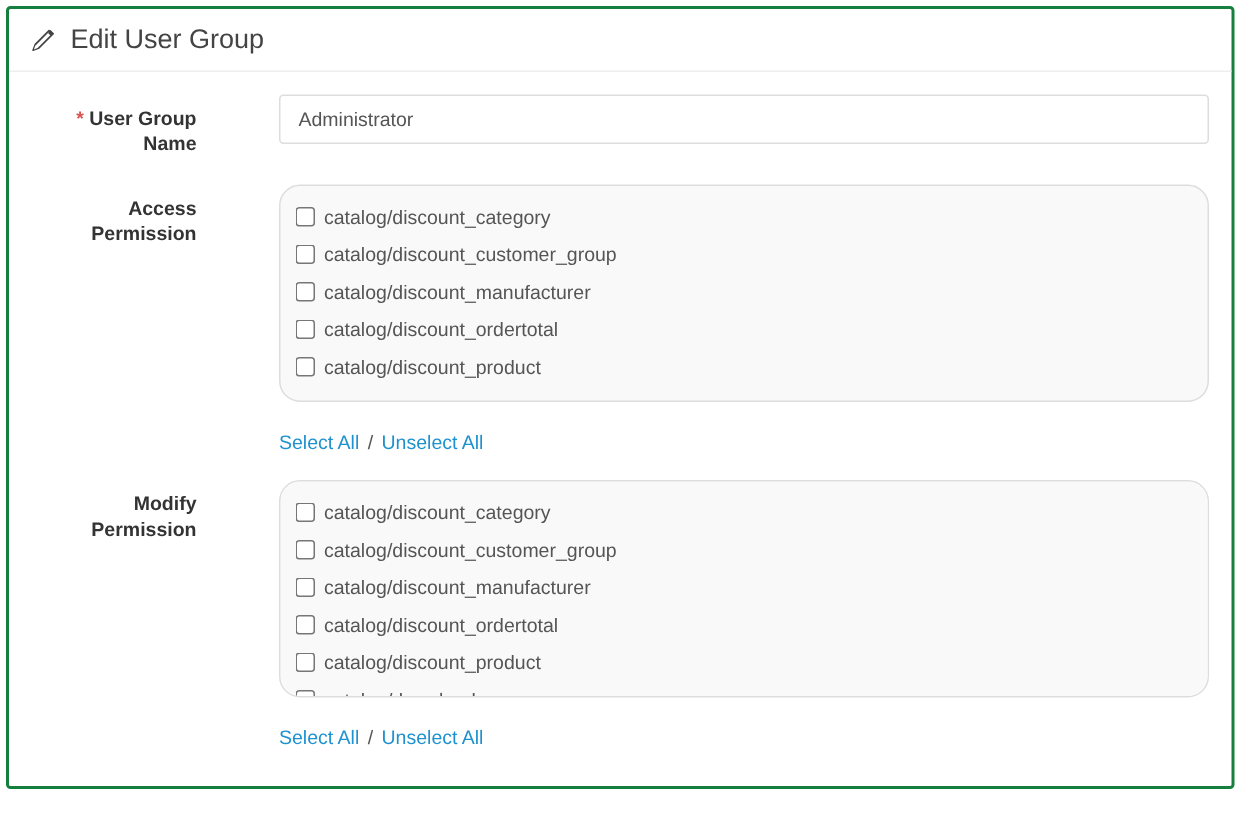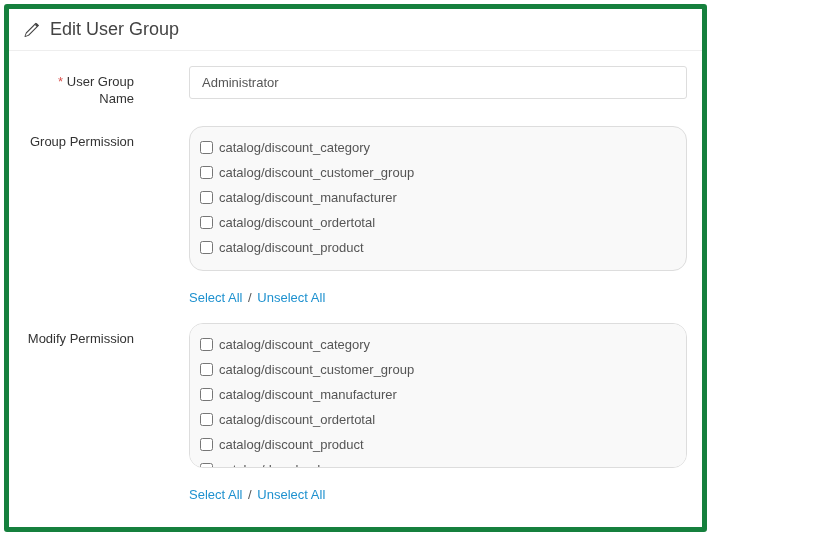--- a/index.html
+++ b/index.html
@@ -4,23 +4,23 @@
   <style>
     * { box-sizing: border-box; margin: 0; padding: 0; }
     body {
       font-family: -apple-system, BlinkMacSystemFont, "Segoe UI", Helvetica, Arial, sans-serif;
       font-size: 13px;
       color: #444;
       background: #fff;
       padding: 4px;
     }
     .panel {
-      border: 5px solid #15803d;
+      border: 2px solid #15803d;
       border-radius: 3px;
-      width: 703px;
+      width: 819px;
     }
     .panel-header {
       padding: 10px 15px;
       border-bottom: 1px solid #eee;
       display: flex;
       align-items: center;
       gap: 10px;
     }
     .panel-header h3 {
       font-size: 18px;
@@ -34,21 +34,21 @@
     .form-row {
       display: flex;
       margin-bottom: 18px;
     }
     .form-label {
       width: 125px;
       text-align: right;
       padding-right: 15px;
       padding-top: 8px;
       font-size: 13px;
-      font-weight: 400;
+      font-weight: 700;
       color: #333;
       line-height: 1.3;
     }
     .form-label .req { color: #d9534f; }
     .form-control-wrap {
       flex: 1;
       padding-left: 40px;
     }
     .text-input {
       width: 100%;
@@ -115,21 +115,21 @@
       <div class="form-label">
         <span class="req">*</span>
         <span>User Group Name</span>
       </div>
       <div class="form-control-wrap">
         <input type="text" class="text-input" value="Administrator" style="">
       </div>
     </div>
 
     <div class="form-row">
-      <div class="form-label">Group Permission</div>
+      <div class="form-label">Access Permission</div>
       <div class="form-control-wrap">
         <div class="perm-box">
           <div class="perm-item">
             <input type="checkbox" style="">
             <span>catalog/discount_category</span>
           </div>
           <div class="perm-item">
             <input type="checkbox" style="">
             <span>catalog/discount_customer_group</span>
           </div>

